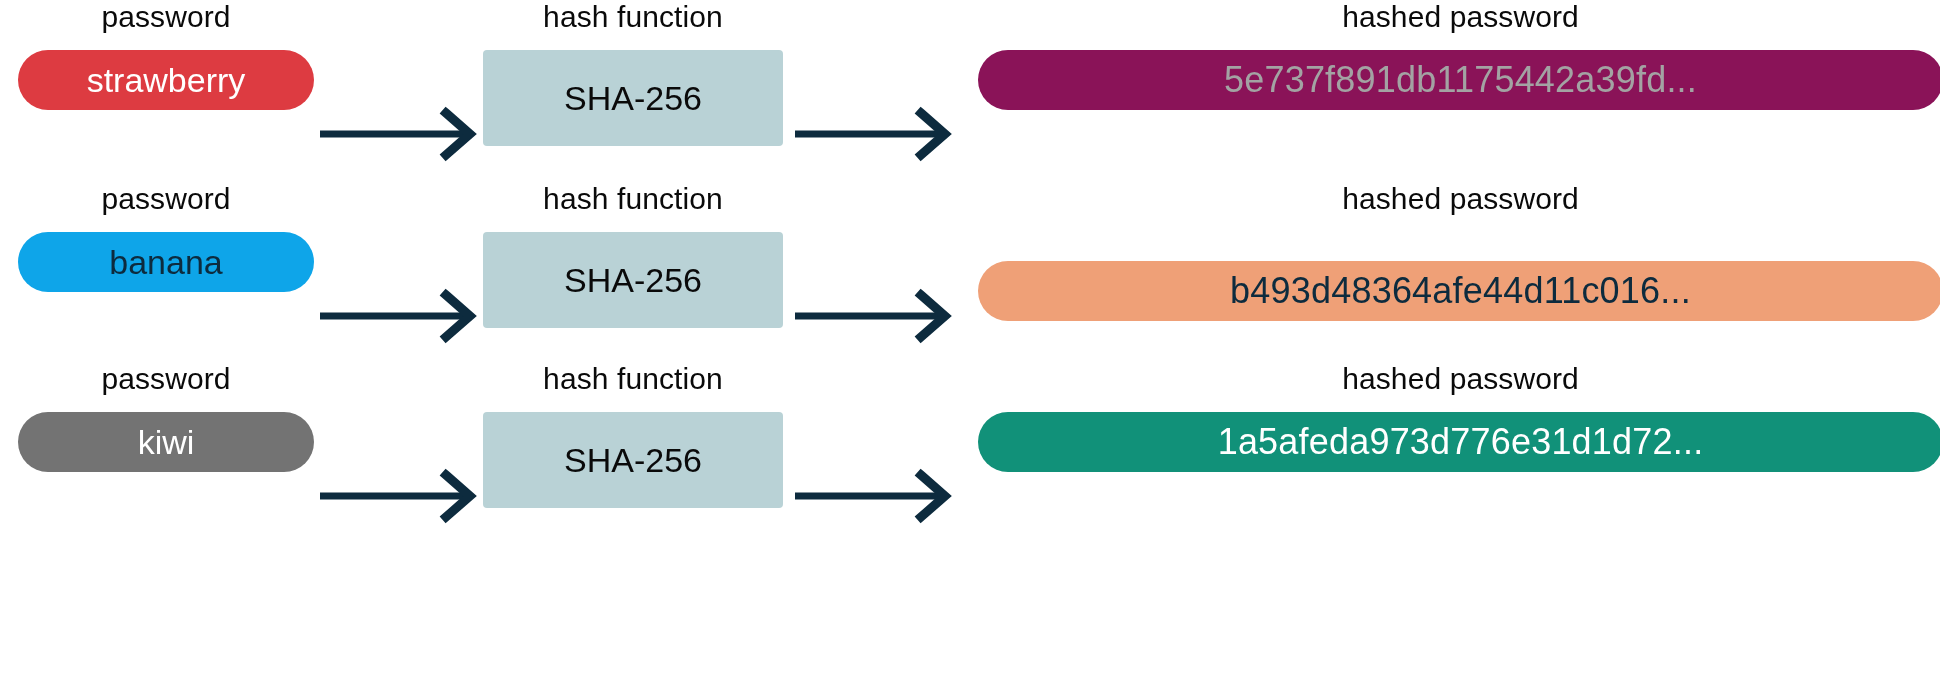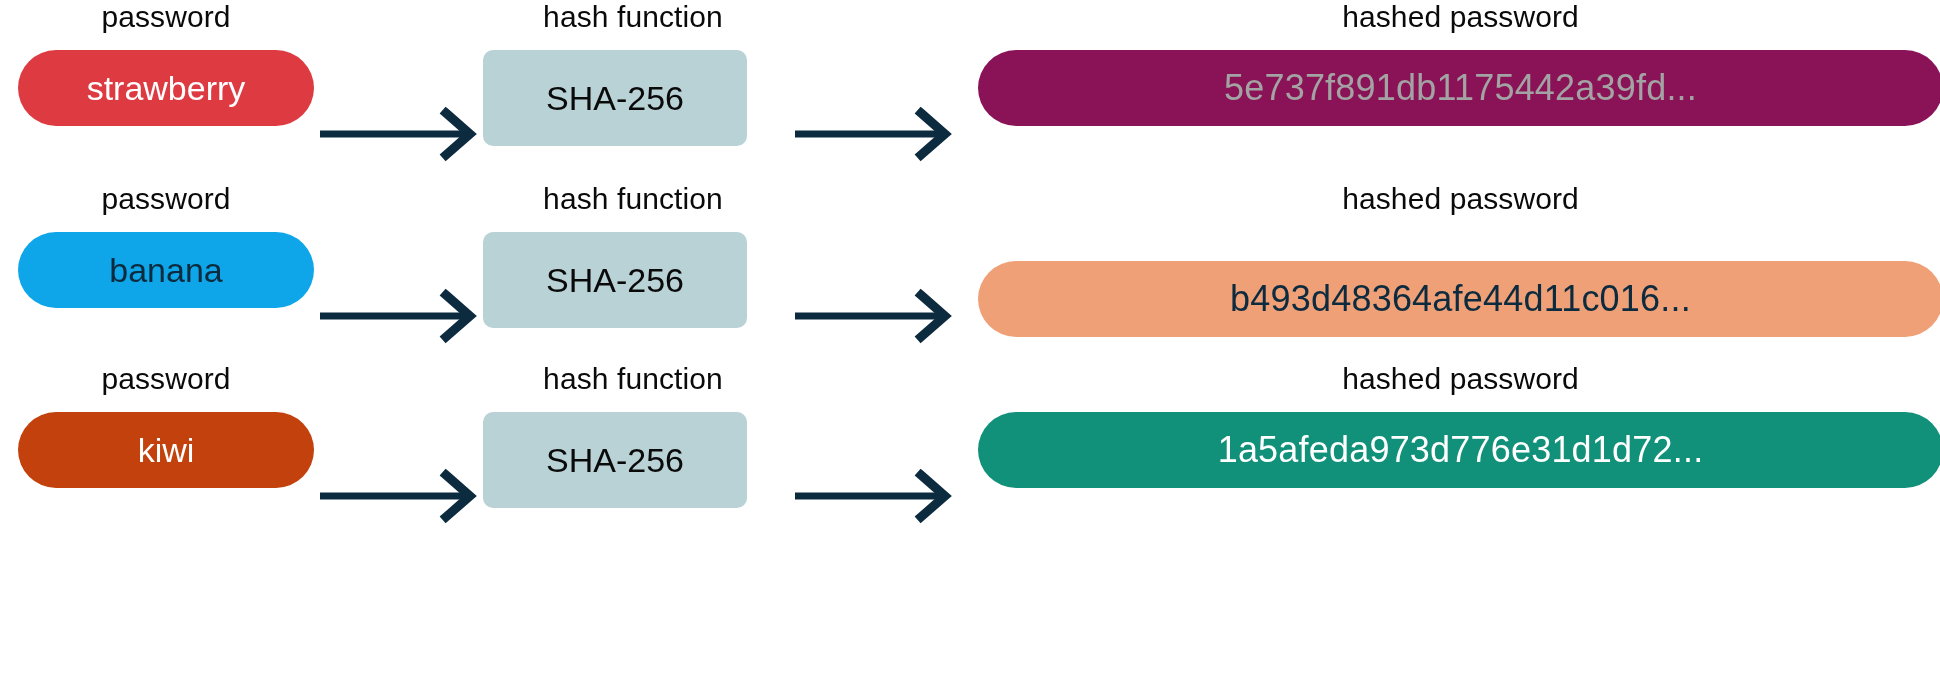--- a/index.html
+++ b/index.html
@@ -52,35 +52,35 @@
   .shape {
     margin-top: 16px;
     display: flex;
     align-items: center;
     justify-content: center;
     box-sizing: border-box;
     white-space: nowrap;
   }
 
   .pill {
-    height: 76px;
+    height: 60px;
     border-radius: 46px;
     font-size: 34px;
     text-align: center;
   }
   .pill-input { width: 296px; }
   .pill-output {
     width: 965px;
     font-size: 36px;
     letter-spacing: 0.2px;
   }
   .box-hash {
-    width: 264px;
+    width: 300px;
     height: 96px;
-    border-radius: 10px;
+    border-radius: 4px;
     font-size: 34px;
     color: #0a0a0a;
   }
 
   
   .arrow {
     position: absolute;
     top: 0;
     pointer-events: none;
   }
@@ -157,21 +157,21 @@
     <div class="col col-output">
       <div class="caption" style="color: rgb(10, 10, 10);">hashed password</div>
       <div class="shape pill pill-output" style="background-color: rgb(239, 160, 119); color: rgb(13, 43, 62); margin-top: 45px;">b493d48364afe44d11c016...</div>
     </div>
   </div>
 
   <div class="row row-3">
 
     <div class="col col-input">
       <div class="caption" style="color: rgb(10, 10, 10);">password</div>
-      <div class="shape pill pill-input" style="background-color: #c2410c; color: rgb(255, 255, 255);">kiwi</div>
+      <div class="shape pill pill-input" style="background-color: #737373; color: rgb(255, 255, 255);">kiwi</div>
     </div>
 
     <div class="arrow arrow-1">
       <svg width="170" height="84" viewBox="0 0 170 84" xmlns="http://www.w3.org/2000/svg">
         <path d="M2 42 H150" stroke="#0d2b3e" stroke-width="7" fill="none" stroke-linecap="butt"></path>
         <path d="M128 21 L152 42 L128 63" stroke="#0d2b3e" stroke-width="9" fill="none" stroke-linecap="square" stroke-linejoin="miter"></path>
       </svg>
     </div>
 
     <div class="col col-hash">

